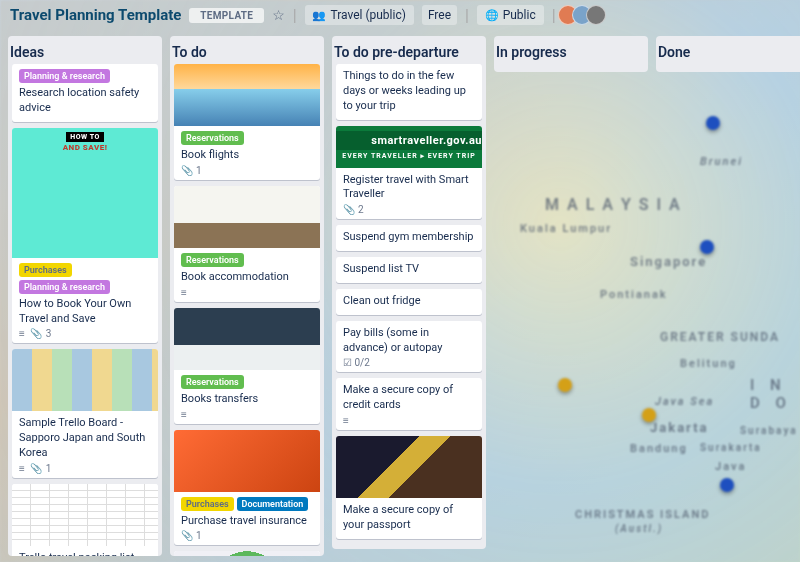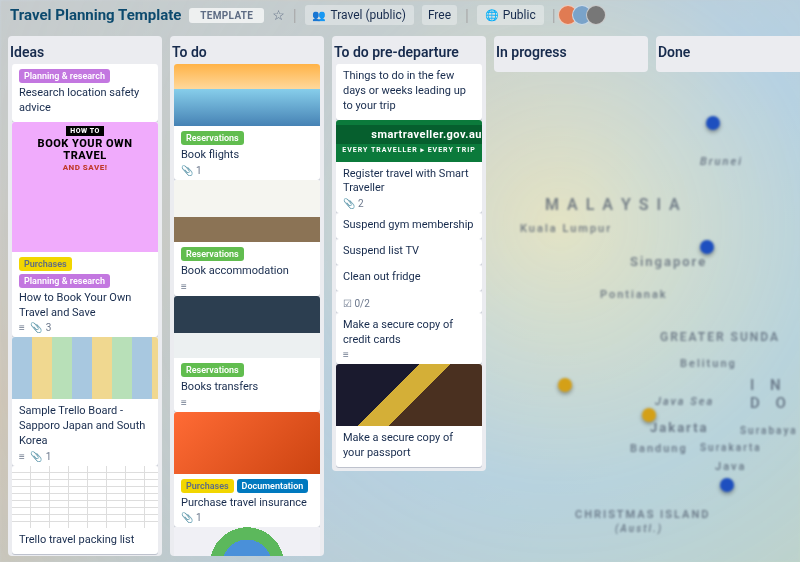--- a/index.html
+++ b/index.html
@@ -10,35 +10,35 @@
 .header{position:relative;height:30px;display:flex;align-items:center;padding:0 10px;gap:8px;z-index:2}
 .board-title{color:#0c4a6e;font-weight:700;font-size:15px}
 .badge-template{background:rgba(255,255,255,.7);color:#5e6c84;font-size:10px;font-weight:700;padding:2px 11px;border-radius:3px;letter-spacing:.3px}
 .hdr-btn{background:rgba(255,255,255,.35);border-radius:3px;padding:3px 8px;color:#172b4d;font-size:12px;display:flex;align-items:center;gap:4px;cursor:pointer}
 .star{color:#5e6c84;font-size:14px;cursor:pointer}
 .board-wrap{position:relative;display:flex;gap:8px;padding:6px 8px;height:calc(100% - 30px);z-index:2;align-items:flex-start}
 .list{background:#ebecf0;border-radius:4px;width:154px;flex:0 0 154px;display:flex;flex-direction:column;max-height:100%}
 .list-header{padding:8px 2px 4px;font-size:14px;font-weight:600;color:#172b4d}
 .list-cards{padding:0 4px 4px;overflow-y:auto;overflow-x:hidden}
 .list-cards::-webkit-scrollbar{width:0}
-.card{background:#fff;border-radius:3px;box-shadow:0 1px 0 rgba(9,30,66,.2);padding:5px 7px 4px;font-size:11px;color:#172b4d;cursor:pointer}
+.card{background:#fff;border-radius:3px;box-shadow:0 1px 0 rgba(9,30,66,.2);margin-bottom:6px;padding:5px 7px 4px;font-size:11px;color:#172b4d;cursor:pointer}
 .card-cover{height:62px;margin:-5px -7px 5px;border-radius:3px 3px 0 0;background:#ddd;background-size:cover;background-position:center}
 .labels{display:flex;gap:3px;flex-wrap:wrap;margin-bottom:3px}
 .label{font-size:9px;font-weight:600;color:#fff;padding:1px 5px;border-radius:3px;line-height:12px}
 .lbl-purple{background:#c377e0}
 .lbl-green{background:#61bd4f}
 .lbl-yellow{background:#f2d600;color:#5e6c84}
 .lbl-blue{background:#0079bf}
 .card-title{line-height:1.35;margin-bottom:2px}
 .card-badges{display:flex;gap:6px;align-items:center;color:#6b778c;font-size:10px;margin-top:2px}
 .badge-ic{display:inline-flex;align-items:center;gap:2px}
 .list.empty .list-cards{min-height:8px}
 .cover-plane{background:linear-gradient(180deg,#ffb347 0%,#ffd89b 40%,#87ceeb 40%,#4682b4 100%)}
 .cover-hotel{background:linear-gradient(180deg,#f5f5f0 60%,#8b7355 60%)}
-.cover-book{background:#f0abfc;position:relative}
+.cover-book{background:#5eead4;position:relative}
 .cover-suit{background:linear-gradient(180deg,#2c3e50 60%,#ecf0f1 60%)}
 .cover-ins{background:linear-gradient(135deg,#ff6b35,#cc4411)}
 .cover-globe{background:radial-gradient(circle at 50% 60%,#4a90d9 30%,#5cb85c 30% 45%,#f0f0f5 45%)}
 .cover-smart{background:#0b7a3b;display:flex;flex-direction:column;align-items:center;justify-content:center;color:#fff;font-size:10px;font-weight:700}
 .cover-smart .s1{background:#065f2e;width:100%;text-align:right;padding:3px 0;font-size:11px;letter-spacing:.5px}
 .cover-smart .s2{background:#0b7a3b;width:100%;text-align:center;padding:2px 0;font-size:7px;letter-spacing:1px}
 .cover-pass{background:linear-gradient(135deg,#1a1a2e 40%,#d4af37 40% 55%,#4a3020 55%)}
 .cover-collage{background:repeating-linear-gradient(90deg,#a8c8e0 0 20px,#f0d890 20px 40px,#b8e0b8 40px 60px)}
 .cover-sheet{background:#fff;background-image:repeating-linear-gradient(0deg,transparent 0 6px,#ddd 6px 7px),repeating-linear-gradient(90deg,transparent 0 18px,#ddd 18px 19px)}
 .book-txt{position:absolute;inset:0;display:flex;flex-direction:column;align-items:center;justify-content:flex-start;padding:4px;font-weight:800;letter-spacing:.5px;text-align:center}
@@ -107,21 +107,20 @@
         <div class="card">
           <div class="labels">
             <span class="label lbl-purple">Planning &amp; research</span>
           </div>
           <div class="card-title">Research location safety advice</div>
         </div>
         <div class="card">
           <div class="card-cover cover-book cover-tall">
             <div class="book-txt">
               <span class="ht">HOW TO</span>
-              <span class="b1">BOOK YOUR OWN TRAVEL</span>
               <span class="b2">AND SAVE!</span>
             </div>
           </div>
           <div class="labels">
             <span class="label lbl-yellow">Purchases</span>
             <span class="label lbl-purple">Planning &amp; research</span>
           </div>
           <div class="card-title">How to Book Your Own Travel and Save</div>
           <div class="card-badges">
             <span class="badge-ic">≡</span>
@@ -210,20 +209,21 @@
         <div class="card">
           <div class="card-title">Suspend gym membership</div>
         </div>
         <div class="card">
           <div class="card-title">Suspend list TV</div>
         </div>
         <div class="card">
           <div class="card-title">Clean out fridge</div>
         </div>
         <div class="card">
+          <div class="card-title">Pay bills (some in advance) or autopay</div>
           <div class="card-badges">
             <span class="badge-ic">☑ 0/2</span>
           </div>
         </div>
         <div class="card">
           <div class="card-title">Make a secure copy of credit cards</div>
           <div class="card-badges">
             <span class="badge-ic">≡</span>
           </div>
         </div>

